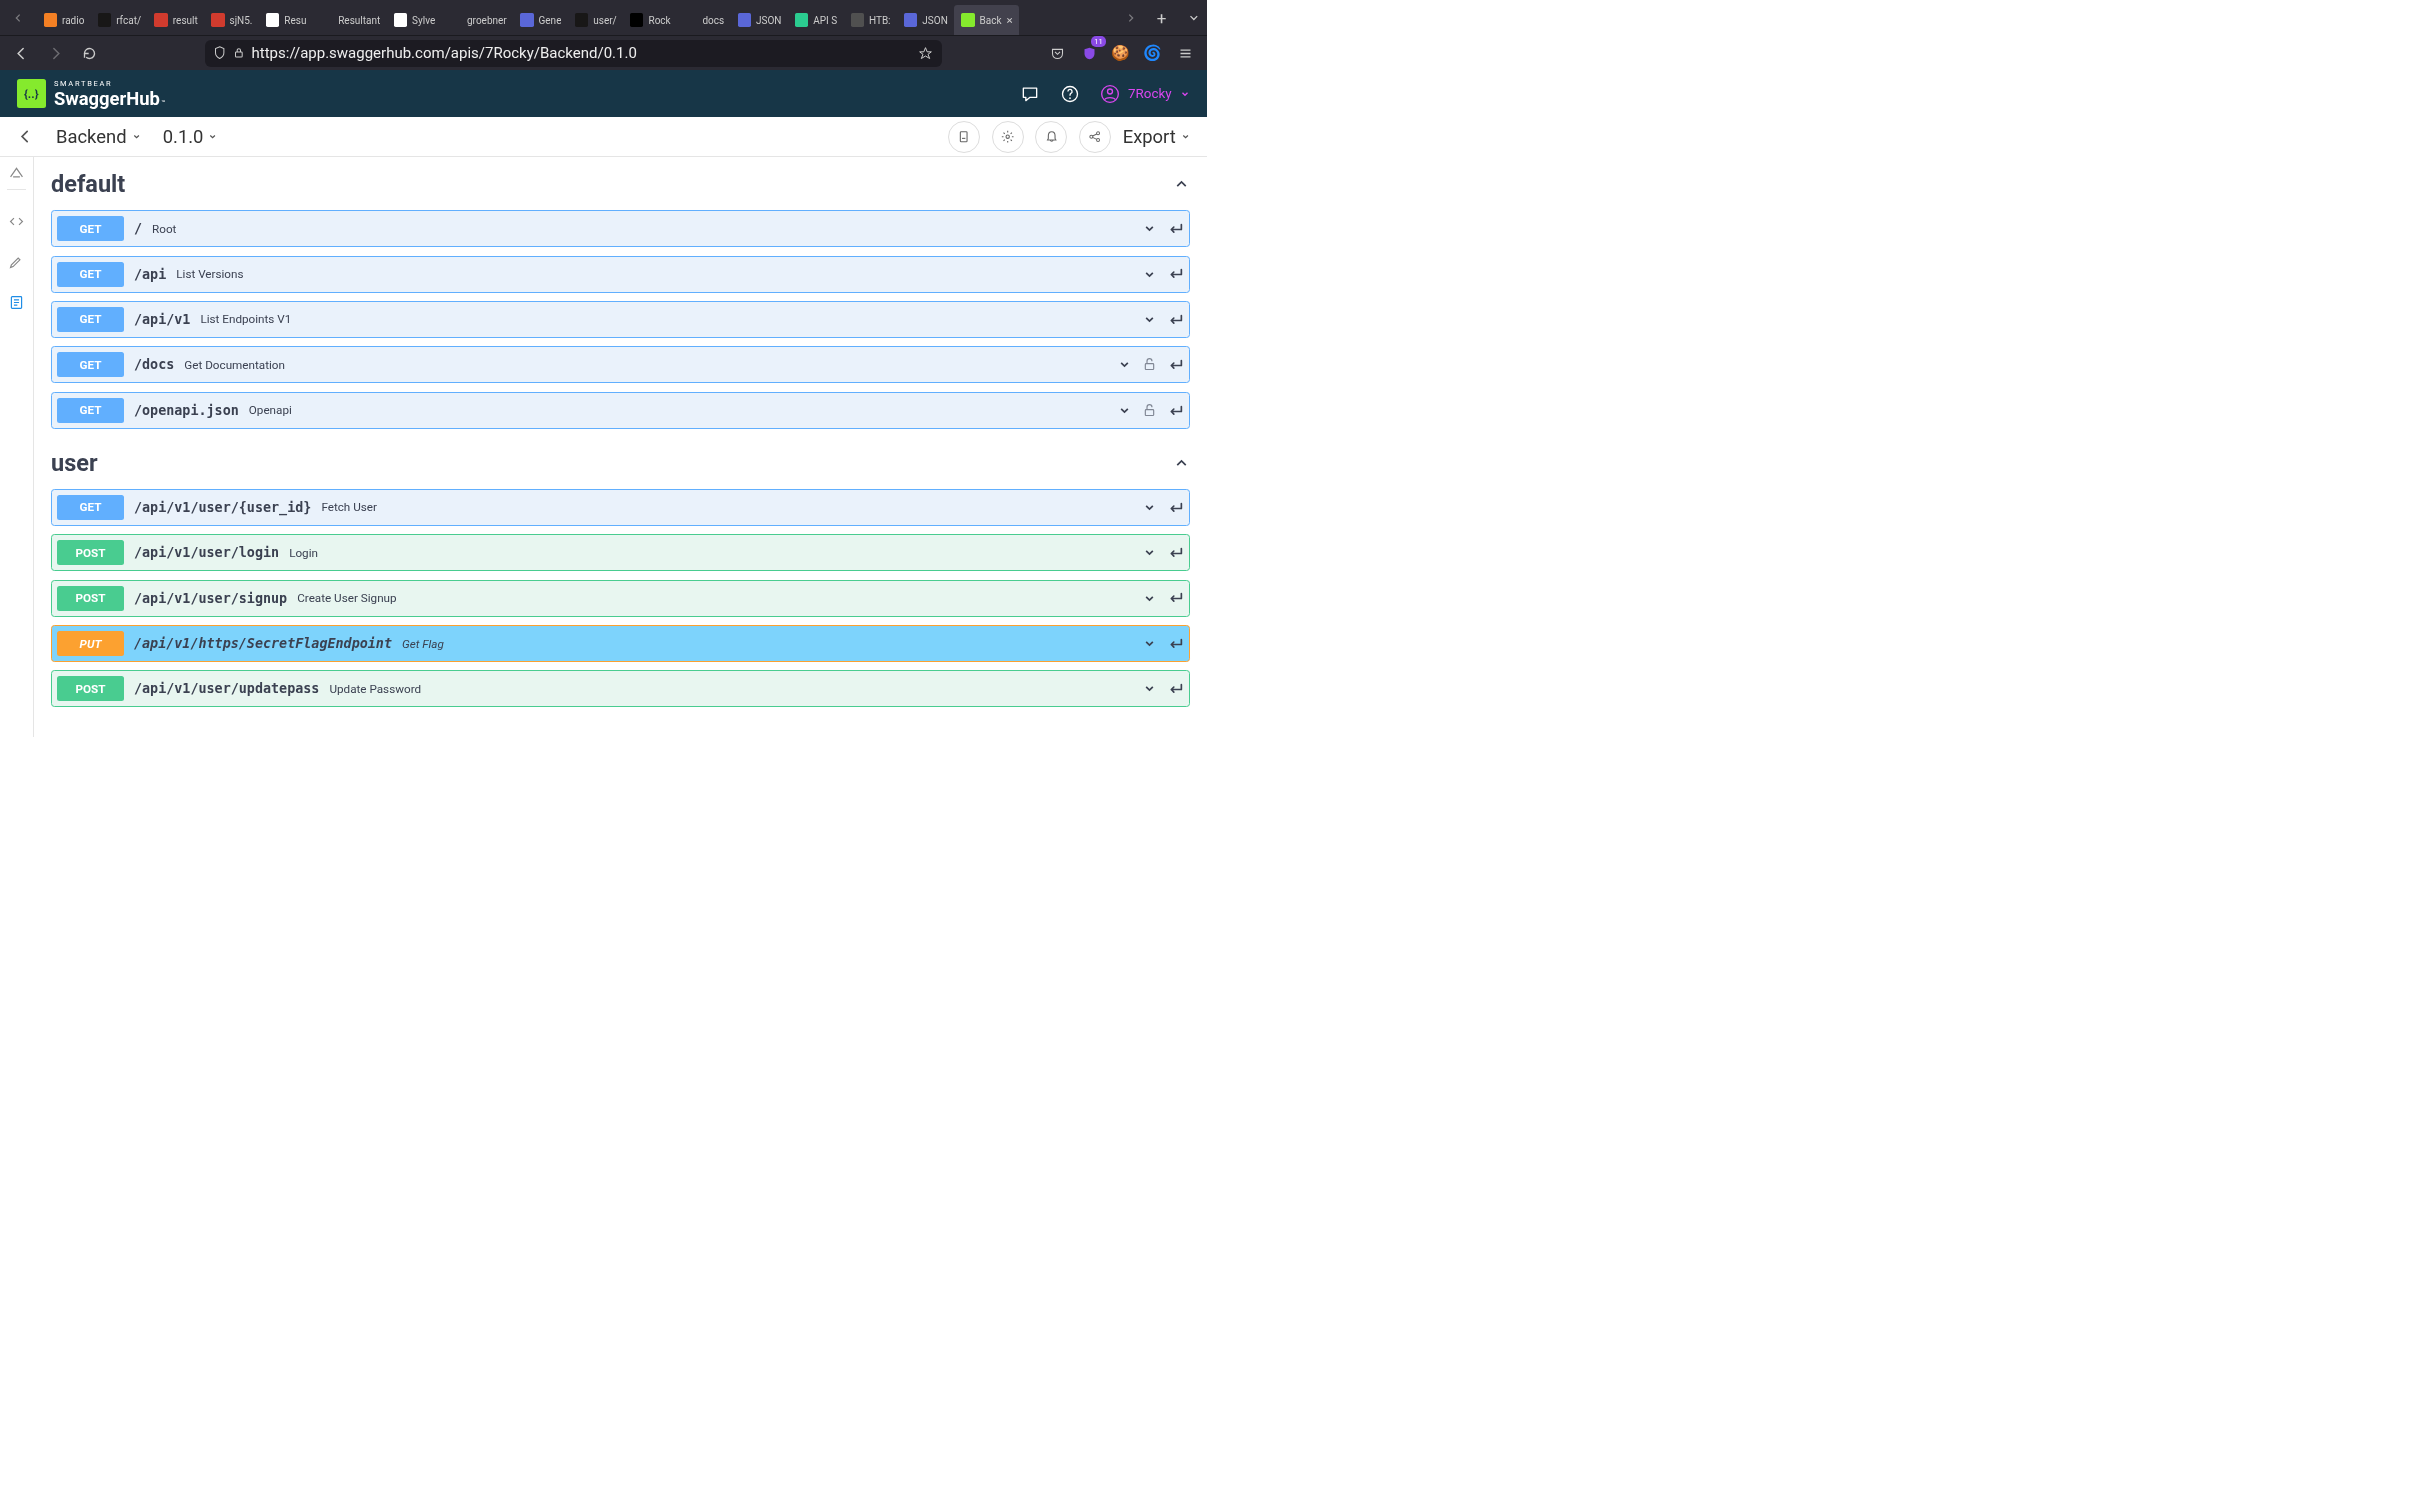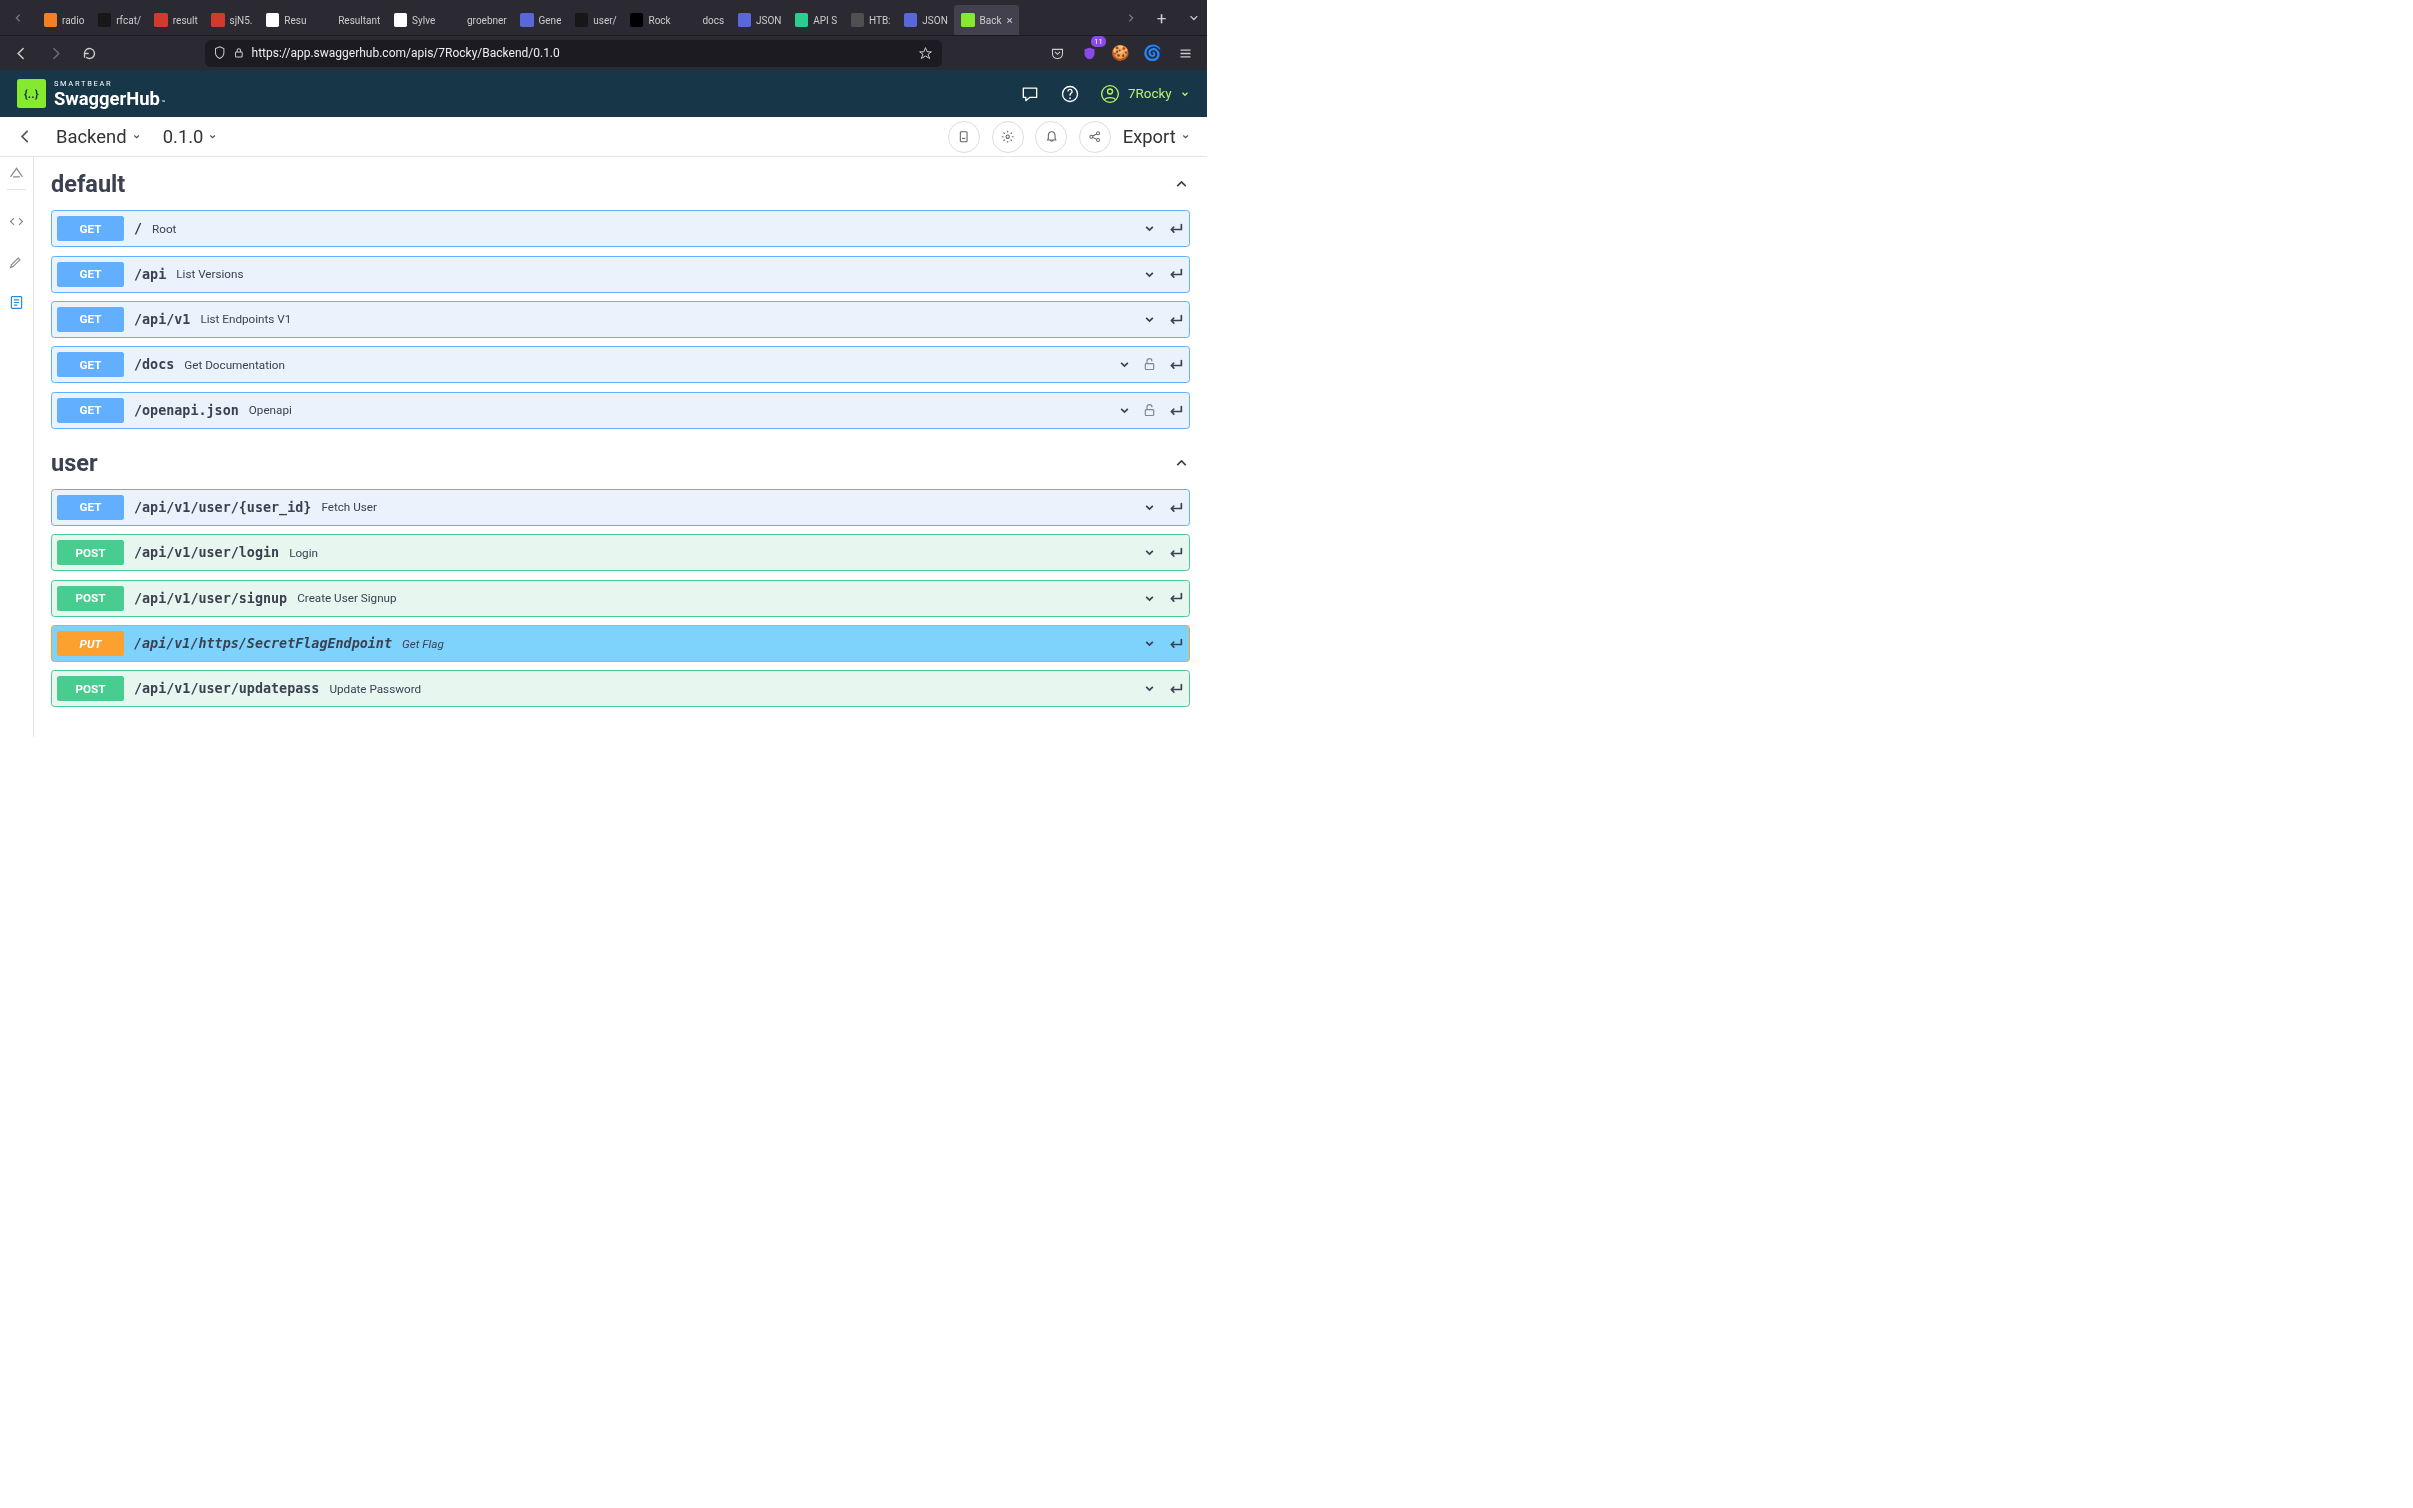--- a/index.html
+++ b/index.html
@@ -14,37 +14,37 @@
 .tab.active { background: #42414d; }
 .tab .favicon { width: 13.4px; height: 13.4px; flex-shrink: 0; border-radius: 1.7px; display: flex; align-items: center; justify-content: center; font-size: 8.4px; }
 .tab .tab-label { overflow: hidden; text-overflow: clip; }
 .tab .close-x { color: #ccc; font-size: 11.7px; margin-left: auto; }
 .new-tab-btn { width: 27px; height: 27px; display: flex; align-items: center; justify-content: center; color: #ccc; font-size: 17px; margin: 0 5px; }
 .tabs-dropdown { width: 27px; height: 27px; display: flex; align-items: center; justify-content: center; color: #ccc; }
 
 .toolbar { background: #2b2a33; height: 35px; display: flex; align-items: center; padding: 0 8.4px; gap: 6.7px; border-top: 0.8px solid #1a1a1f; }
 .toolbar-btn { width: 27px; height: 27px; display: flex; align-items: center; justify-content: center; color: #ccc; border-radius: 3.4px; }
 .toolbar-btn.disabled { opacity: 0.4; }
-.url-bar { flex: 1; max-width: 737px; margin: 0 auto; background: #1c1b22; height: 27px; border-radius: 6px; display: flex; align-items: center; padding: 0 8.4px; gap: 6.7px; color: #ccc; font-size: 12px; }
+.url-bar { flex: 1; max-width: 737px; margin: 0 auto; background: #1c1b22; height: 27px; border-radius: 6px; display: flex; align-items: center; padding: 0 8.4px; gap: 6.7px; color: #ccc; font-size: 15px; }
 .url-text { color: #eee; white-space: nowrap; overflow: hidden; }
 .url-icons { display: flex; gap: 8.4px; margin-left: auto; align-items: center; }
 .toolbar-right { display: flex; gap: 5px; align-items: center; }
 .ext-badge { position: relative; }
 .ext-badge .badge { position: absolute; top: -3.4px; right: -3.4px; background: #8a4ae6; color: #fff; font-size: 7.5px; padding: 0.8px 3.4px; border-radius: 5px; }
 
 
 .sh-header { background: #173647; height: 47px; display: flex; align-items: center; padding: 0 17px; justify-content: space-between; }
 .sh-logo { display: flex; align-items: center; gap: 8.4px; }
 .sh-logo-icon { width: 28.5px; height: 28.5px; background: #85ea2d; border-radius: 2.5px; display: flex; align-items: center; justify-content: center; color: #173647; font-weight: bold; font-size: 11.7px; }
 .sh-logo-text { color: #fff; }
 .sh-logo-text .small { font-size: 7.5px; letter-spacing: 1.7px; }
 .sh-logo-text .big { font-size: 18.4px; display: flex; align-items: baseline; }
 .sh-logo-text .big .bold { font-weight: 700; }
 .sh-logo-text .tm { font-size: 6.7px; margin-left: 1.7px; }
-.sh-header-right { display: flex; align-items: center; gap: 20px; color: #bef264; }
+.sh-header-right { display: flex; align-items: center; gap: 20px; color: #d946ef; }
 .sh-icon-btn { color: #fff; display: flex; align-items: center; justify-content: center; }
 .sh-user { display: flex; align-items: center; gap: 8.4px; font-size: 13.4px; }
 
 
 .sub-header { height: 40px; display: flex; align-items: center; padding: 0 17px; border-bottom: 0.8px solid #e5e5e5; justify-content: space-between; background: #fff; }
 .sub-header-left { display: flex; align-items: center; gap: 22px; }
 .sub-back { color: #555; }
 .sub-title { font-size: 18.4px; display: flex; align-items: center; gap: 5px; color: #333; }
 .sub-version { font-size: 18.4px; display: flex; align-items: center; gap: 5px; color: #333; }
 .sub-header-right { display: flex; align-items: center; gap: 11.7px; }

